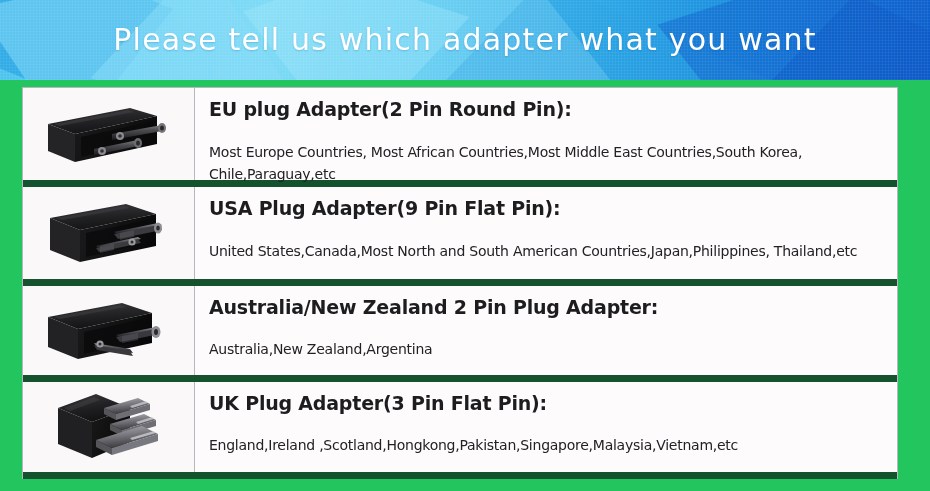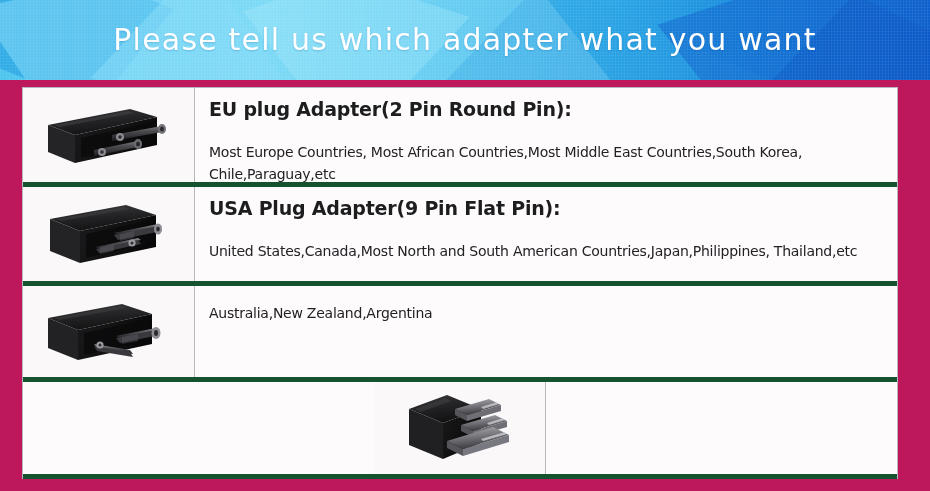--- a/index.html
+++ b/index.html
@@ -11,21 +11,21 @@
     width: 930px;
     height: 491px;
     background: #fdfbfc;
     font-family: "Liberation Sans", sans-serif;
     overflow: hidden;
   }
   .page {
     position: relative;
     width: 930px;
     height: 491px;
-    background: #be185d;
+    background: #22c55e;
   }
 
   
   .banner {
     position: relative;
     width: 930px;
     height: 80px;
     overflow: hidden;
     background: linear-gradient(100deg,
         #4cc3ee 0%,
@@ -119,23 +119,22 @@
     top: 87px;
     width: 876px;
     border: 1px solid #b9b6bd;
     border-bottom: none;
     box-sizing: border-box;
     background: #fdfbfc;
   }
   .row {
     display: flex;
     align-items: stretch;
-    border-bottom: 5px solid #14532d;
+    border-bottom: 7px solid #14532d;
     box-sizing: border-box;
-    justify-content: center;
   }
   .row-1 { height: 99px; }
   .row-2 { height: 99px; }
   .row-3 { height: 96px; }
   .row-4 { height: 97px; }
 
   .cell-img {
     width: 172px;
     flex: 0 0 172px;
     border-right: 1px solid #b9b6bd;
@@ -164,21 +163,21 @@
   }
   .desc {
     font-family: "DejaVu Sans", sans-serif;
     font-size: 14px;
     font-weight: 400;
     color: #222124;
     line-height: 1.62;
     margin-top: 18px;
     letter-spacing: -0.25px;
   }
-  .row-3 .desc, .row-4 .desc { margin-top: 7px; }
+  .row-3 .desc, .row-4 .desc { margin-top: 17px; }
 
   .plug { display: block; }
 </style>
 </head>
 <body>
 
 <div class="page">
 
   <div class="banner">
     <div class="shard shard-a"></div>
@@ -337,20 +336,21 @@
             <path d="M82,44 L122,36 L126,38 L86,46 Z" fill="url(#auBlade)"></path>
             <path d="M82,46 L122,38 L126,43 L86,51 Z" fill="#38383d"></path>
             <ellipse cx="122" cy="41" rx="4.5" ry="6" fill="#8e8e94"></ellipse>
             <ellipse cx="122" cy="41" rx="2" ry="3" fill="#2b2b2f"></ellipse>
             <path d="M88,45 L104,42 L104,49 L88,52 Z" fill="#5c5c62" opacity="0.45"></path>
           </g>
           <path d="M20,26 L86,14 L92,16 L26,28 Z" fill="#48484c" opacity="0.4"></path>
         </svg>
       </div>
       <div class="cell-txt">
+        <div class="title-line">Australia/New Zealand 2 Pin Plug Adapter:</div>
         <div class="desc">Australia,New Zealand,Argentina</div>
       </div>
     </div>
 
     <div class="row row-4">
       <div class="cell-img">
         <svg class="plug" width="150" height="86" viewBox="0 0 150 86">
           <defs>
             <linearGradient id="ukTop" x1="0" y1="0" x2="0.4" y2="1">
               <stop offset="0%" stop-color="#39393c"></stop>
@@ -392,16 +392,20 @@
           <g>
             <path d="M62,56 L108,42 L124,50 L78,64 Z" fill="url(#ukPin)"></path>
             <path d="M62,56 L78,64 L78,71 L62,63 Z" fill="#55555a"></path>
             <path d="M78,64 L124,50 L124,57 L78,71 Z" fill="#787880"></path>
             <path d="M96,54 L120,47 L122,49 L98,56 Z" fill="#d4d4d9" opacity="0.75"></path>
           </g>
 
           <path d="M30,24 L60,13 L66,16 L36,27 Z" fill="#48484c" opacity="0.45"></path>
         </svg>
       </div>
+      <div class="cell-txt">
+        <div class="title-line">UK Plug Adapter(3 Pin Flat Pin):</div>
+        <div class="desc">England,Ireland ,Scotland,Hongkong,Pakistan,Singapore,Malaysia,Vietnam,etc</div>
+      </div>
     </div>
 
   </div>
 </div>
 
 </body></html>

